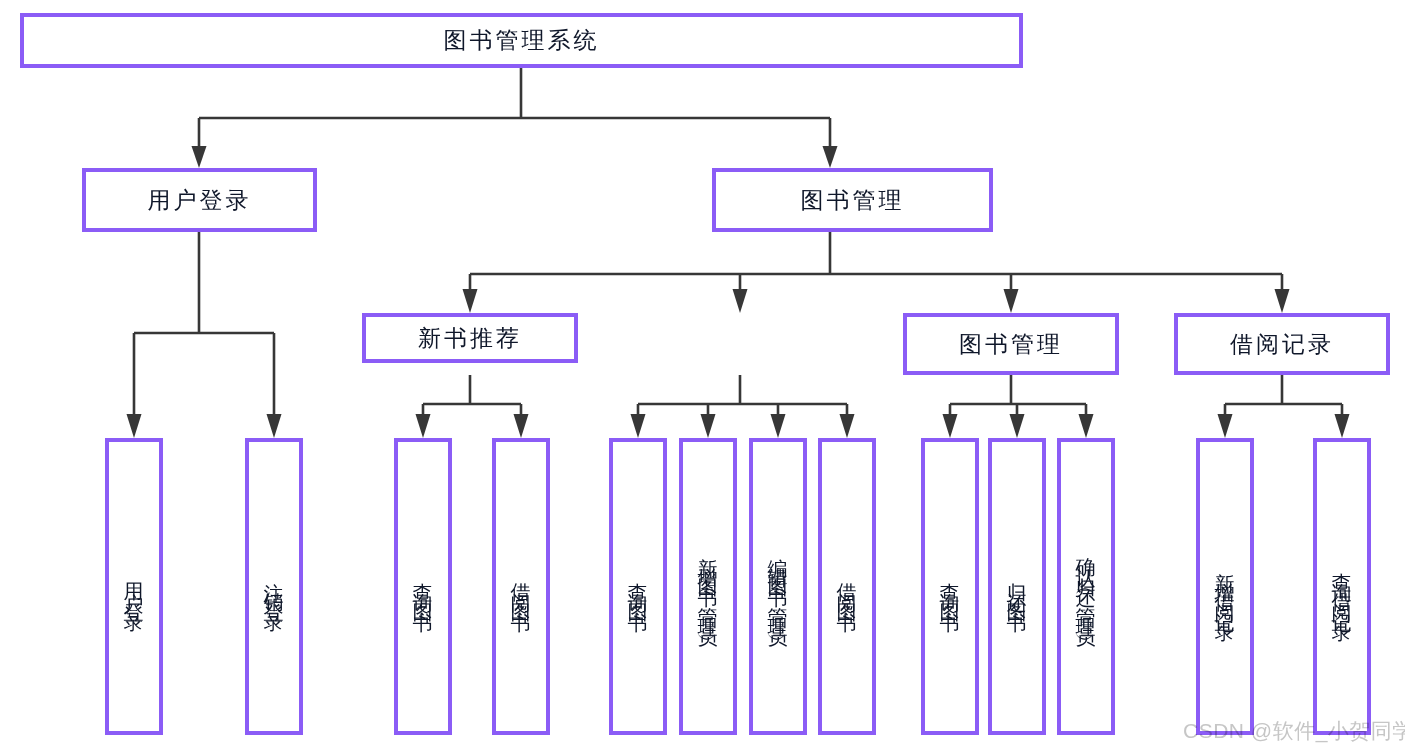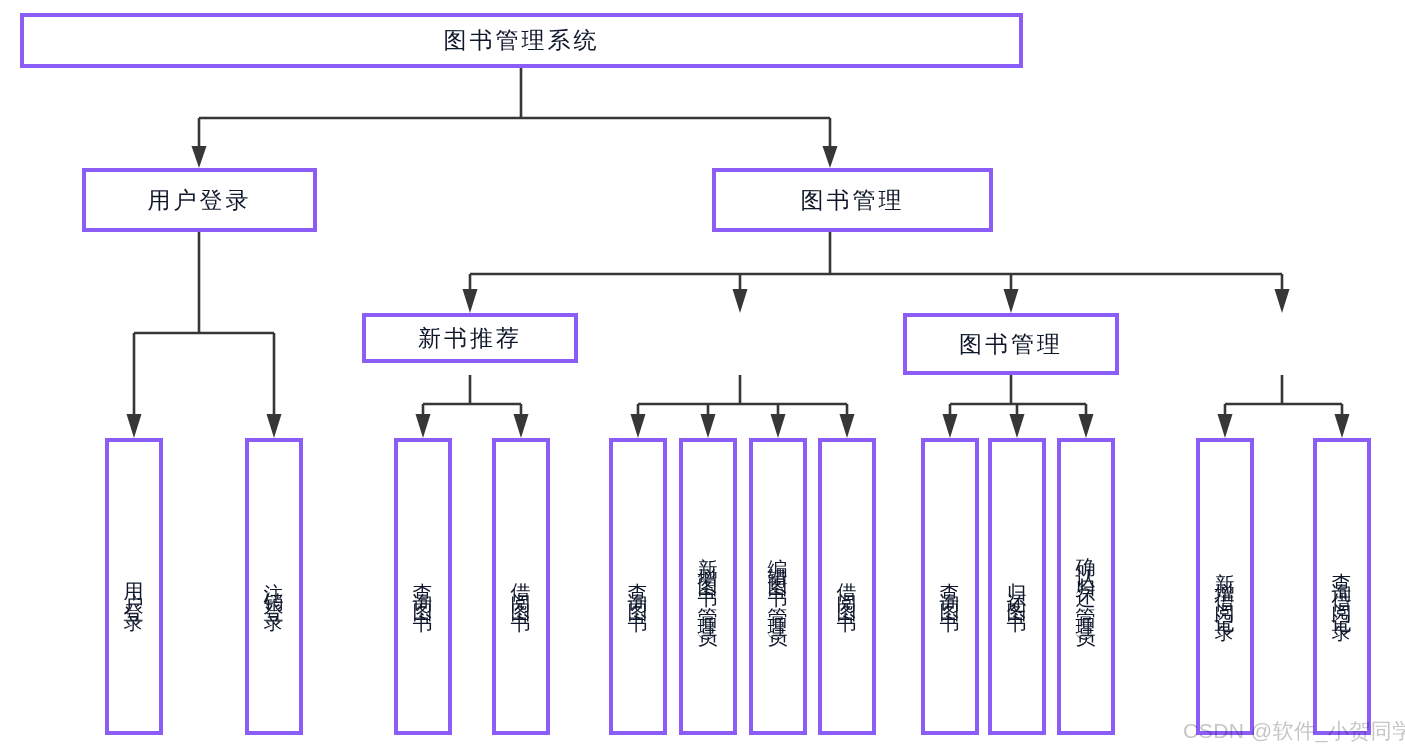--- a/index.html
+++ b/index.html
@@ -81,20 +81,21 @@
     </g>
   </svg>
 
   <div class="box hbox" style="left:20px;top:13px;width:1003px;height:55px">图书管理系统</div>
 
   <div class="box hbox" style="left:82px;top:168px;width:235px;height:64px">用户登录</div>
   <div class="box hbox" style="left:712px;top:168px;width:281px;height:64px">图书管理</div>
 
   <div class="box hbox" style="left:362px;top:313px;width:216px;height:50px">新书推荐</div>
   <div class="box hbox" style="left:903px;top:313px;width:216px;height:62px">图书管理</div>
+  <div class="box hbox" style="left:1174px;top:313px;width:216px;height:62px">借阅记录</div>
 
   <div class="box vbox" style="left:105px;top:438px;width:58px;height:297px">用户登录</div>
   <div class="box vbox" style="left:245px;top:438px;width:58px;height:297px">注销登录</div>
 
   <div class="box vbox" style="left:394px;top:438px;width:58px;height:297px">查询图书</div>
   <div class="box vbox" style="left:492px;top:438px;width:58px;height:297px">借阅图书</div>
 
   <div class="box vbox" style="left:609px;top:438px;width:58px;height:297px">查询图书</div>
   <div class="box vbox" style="left:679px;top:438px;width:58px;height:297px">新增图书（管理员）</div>
   <div class="box vbox" style="left:749px;top:438px;width:58px;height:297px">编辑图书（管理员）</div>

